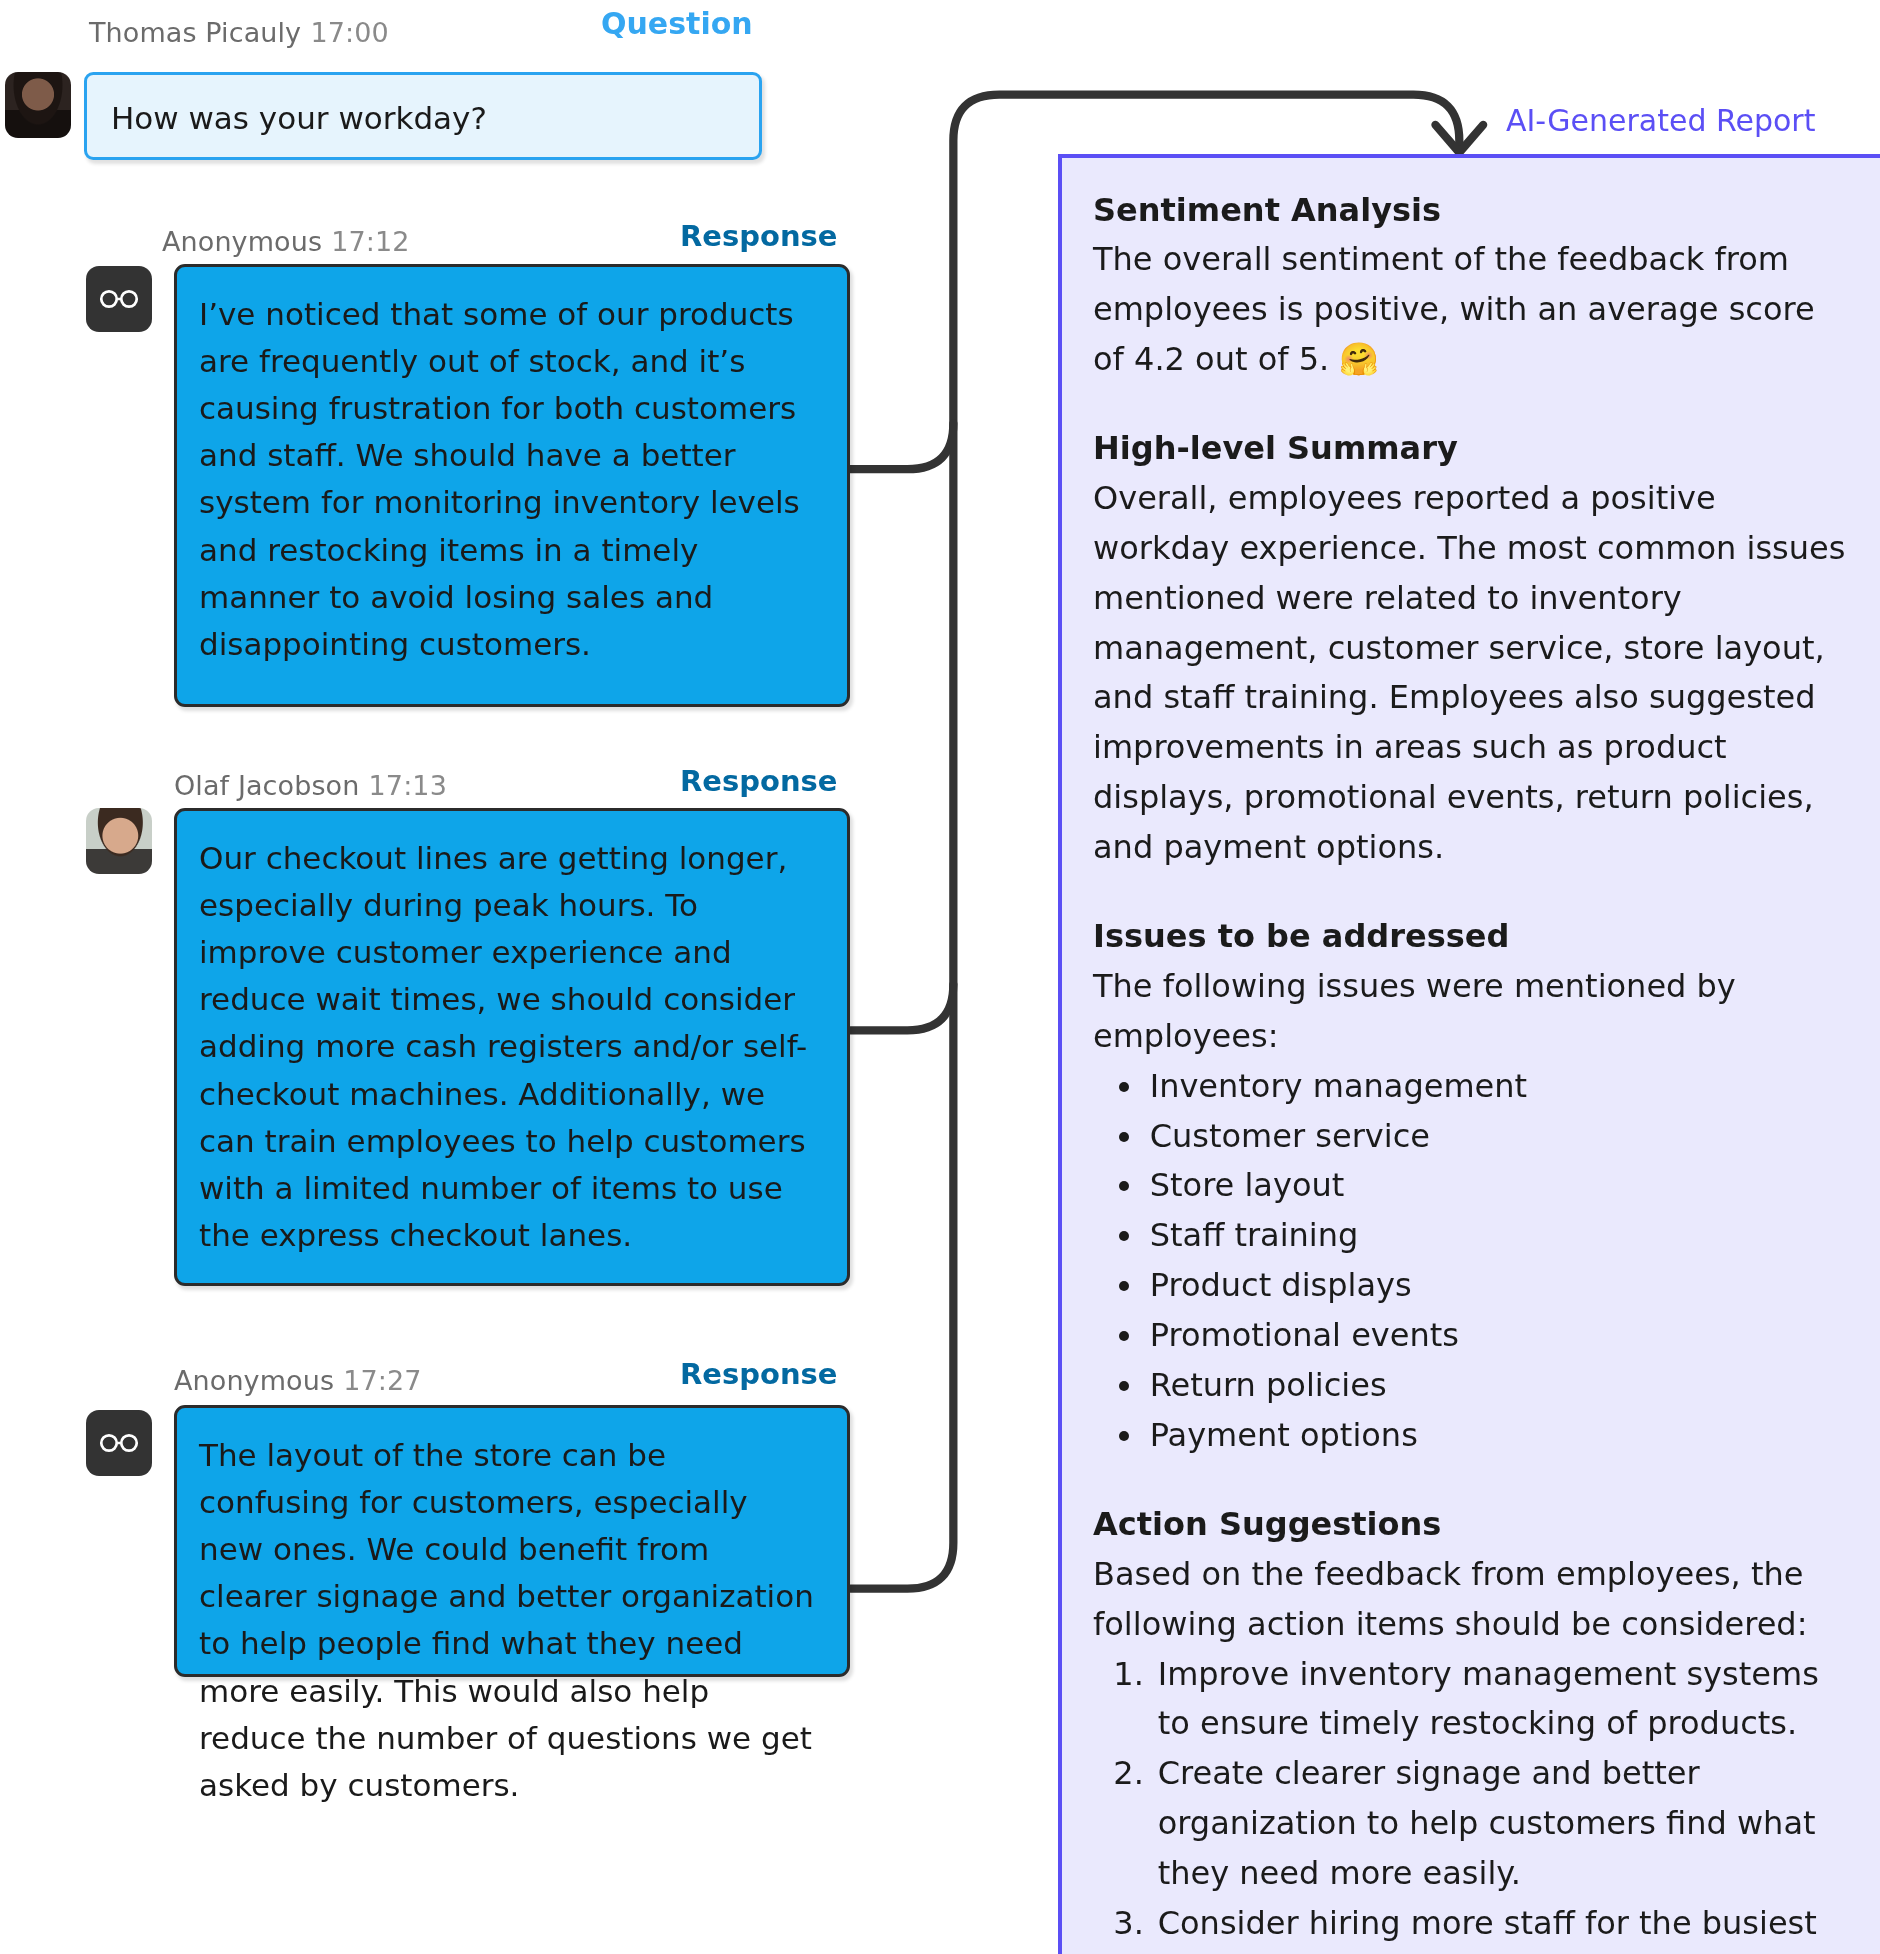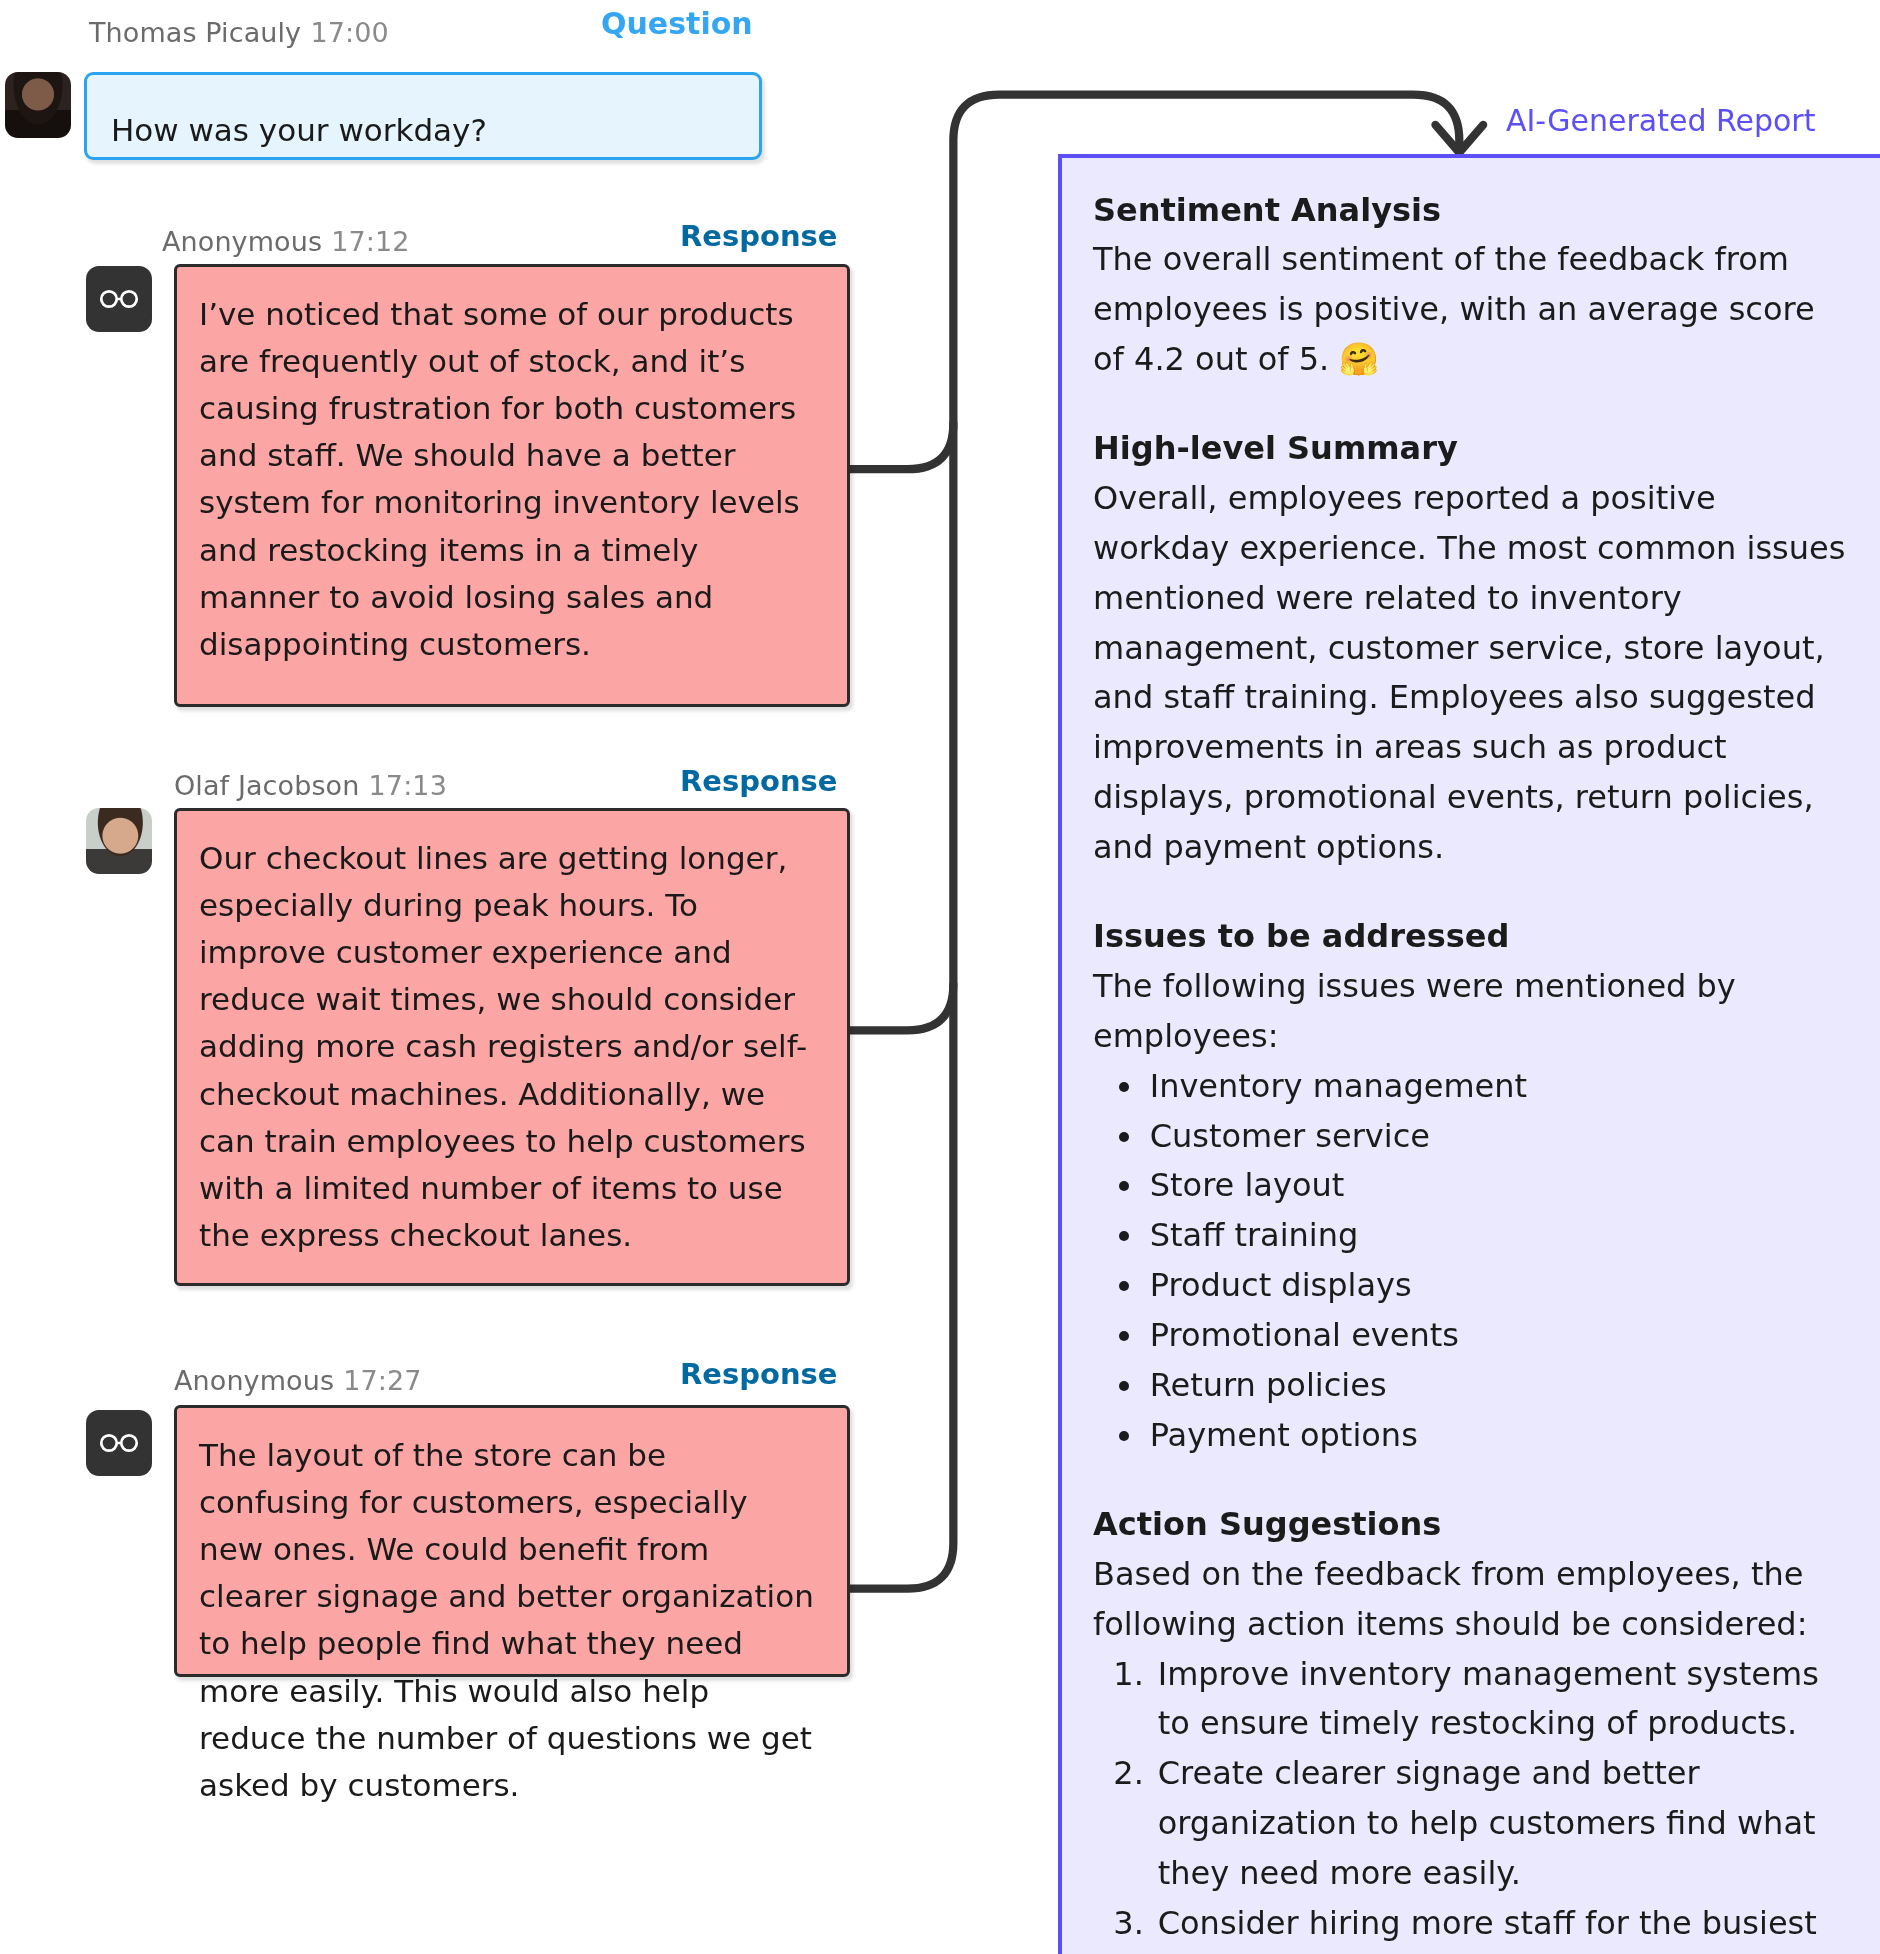--- a/index.html
+++ b/index.html
@@ -67,34 +67,34 @@
       radial-gradient(circle at 52% 42%, #d7a98c 0 17.4px, rgba(0,0,0,0) 18.4px),
       radial-gradient(ellipse at 52% 22%, #3b2a20 0 22px, rgba(0,0,0,0) 23px),
       linear-gradient(#c8cfc8 0 62%, #3c3a38 62% 100%),
       #cfd6cf;
   }
 
   .bubble {
     position: absolute;
     box-sizing: border-box;
     border: 3.7px solid #2b2b2b;
-    border-radius: 6px;
-    background: #fca5a5;
+    border-radius: 11px;
+    background: #0ea5e9;
     box-shadow: 2.8px 3.7px 3.7px rgba(0,0,0,.13);
     padding: 24px 26px 22px 22px;
     font-size: 31px;
     line-height: 1.52;
     color: #1a1a1a;
   }
   .bubble.question {
     border: 3.7px solid #2aa3f0;
     background: #e6f4fd;
     border-radius: 9.2px;
     box-shadow: 2.8px 3.7px 3.7px rgba(0,0,0,.12);
-    padding: 32px 24px;
+    padding: 20px 24px;
   }
 
   
   .label-question {
     position: absolute;
     font-size: 30px;
     font-weight: 700;
     color: #35a7f2;
     white-space: nowrap;
   }

